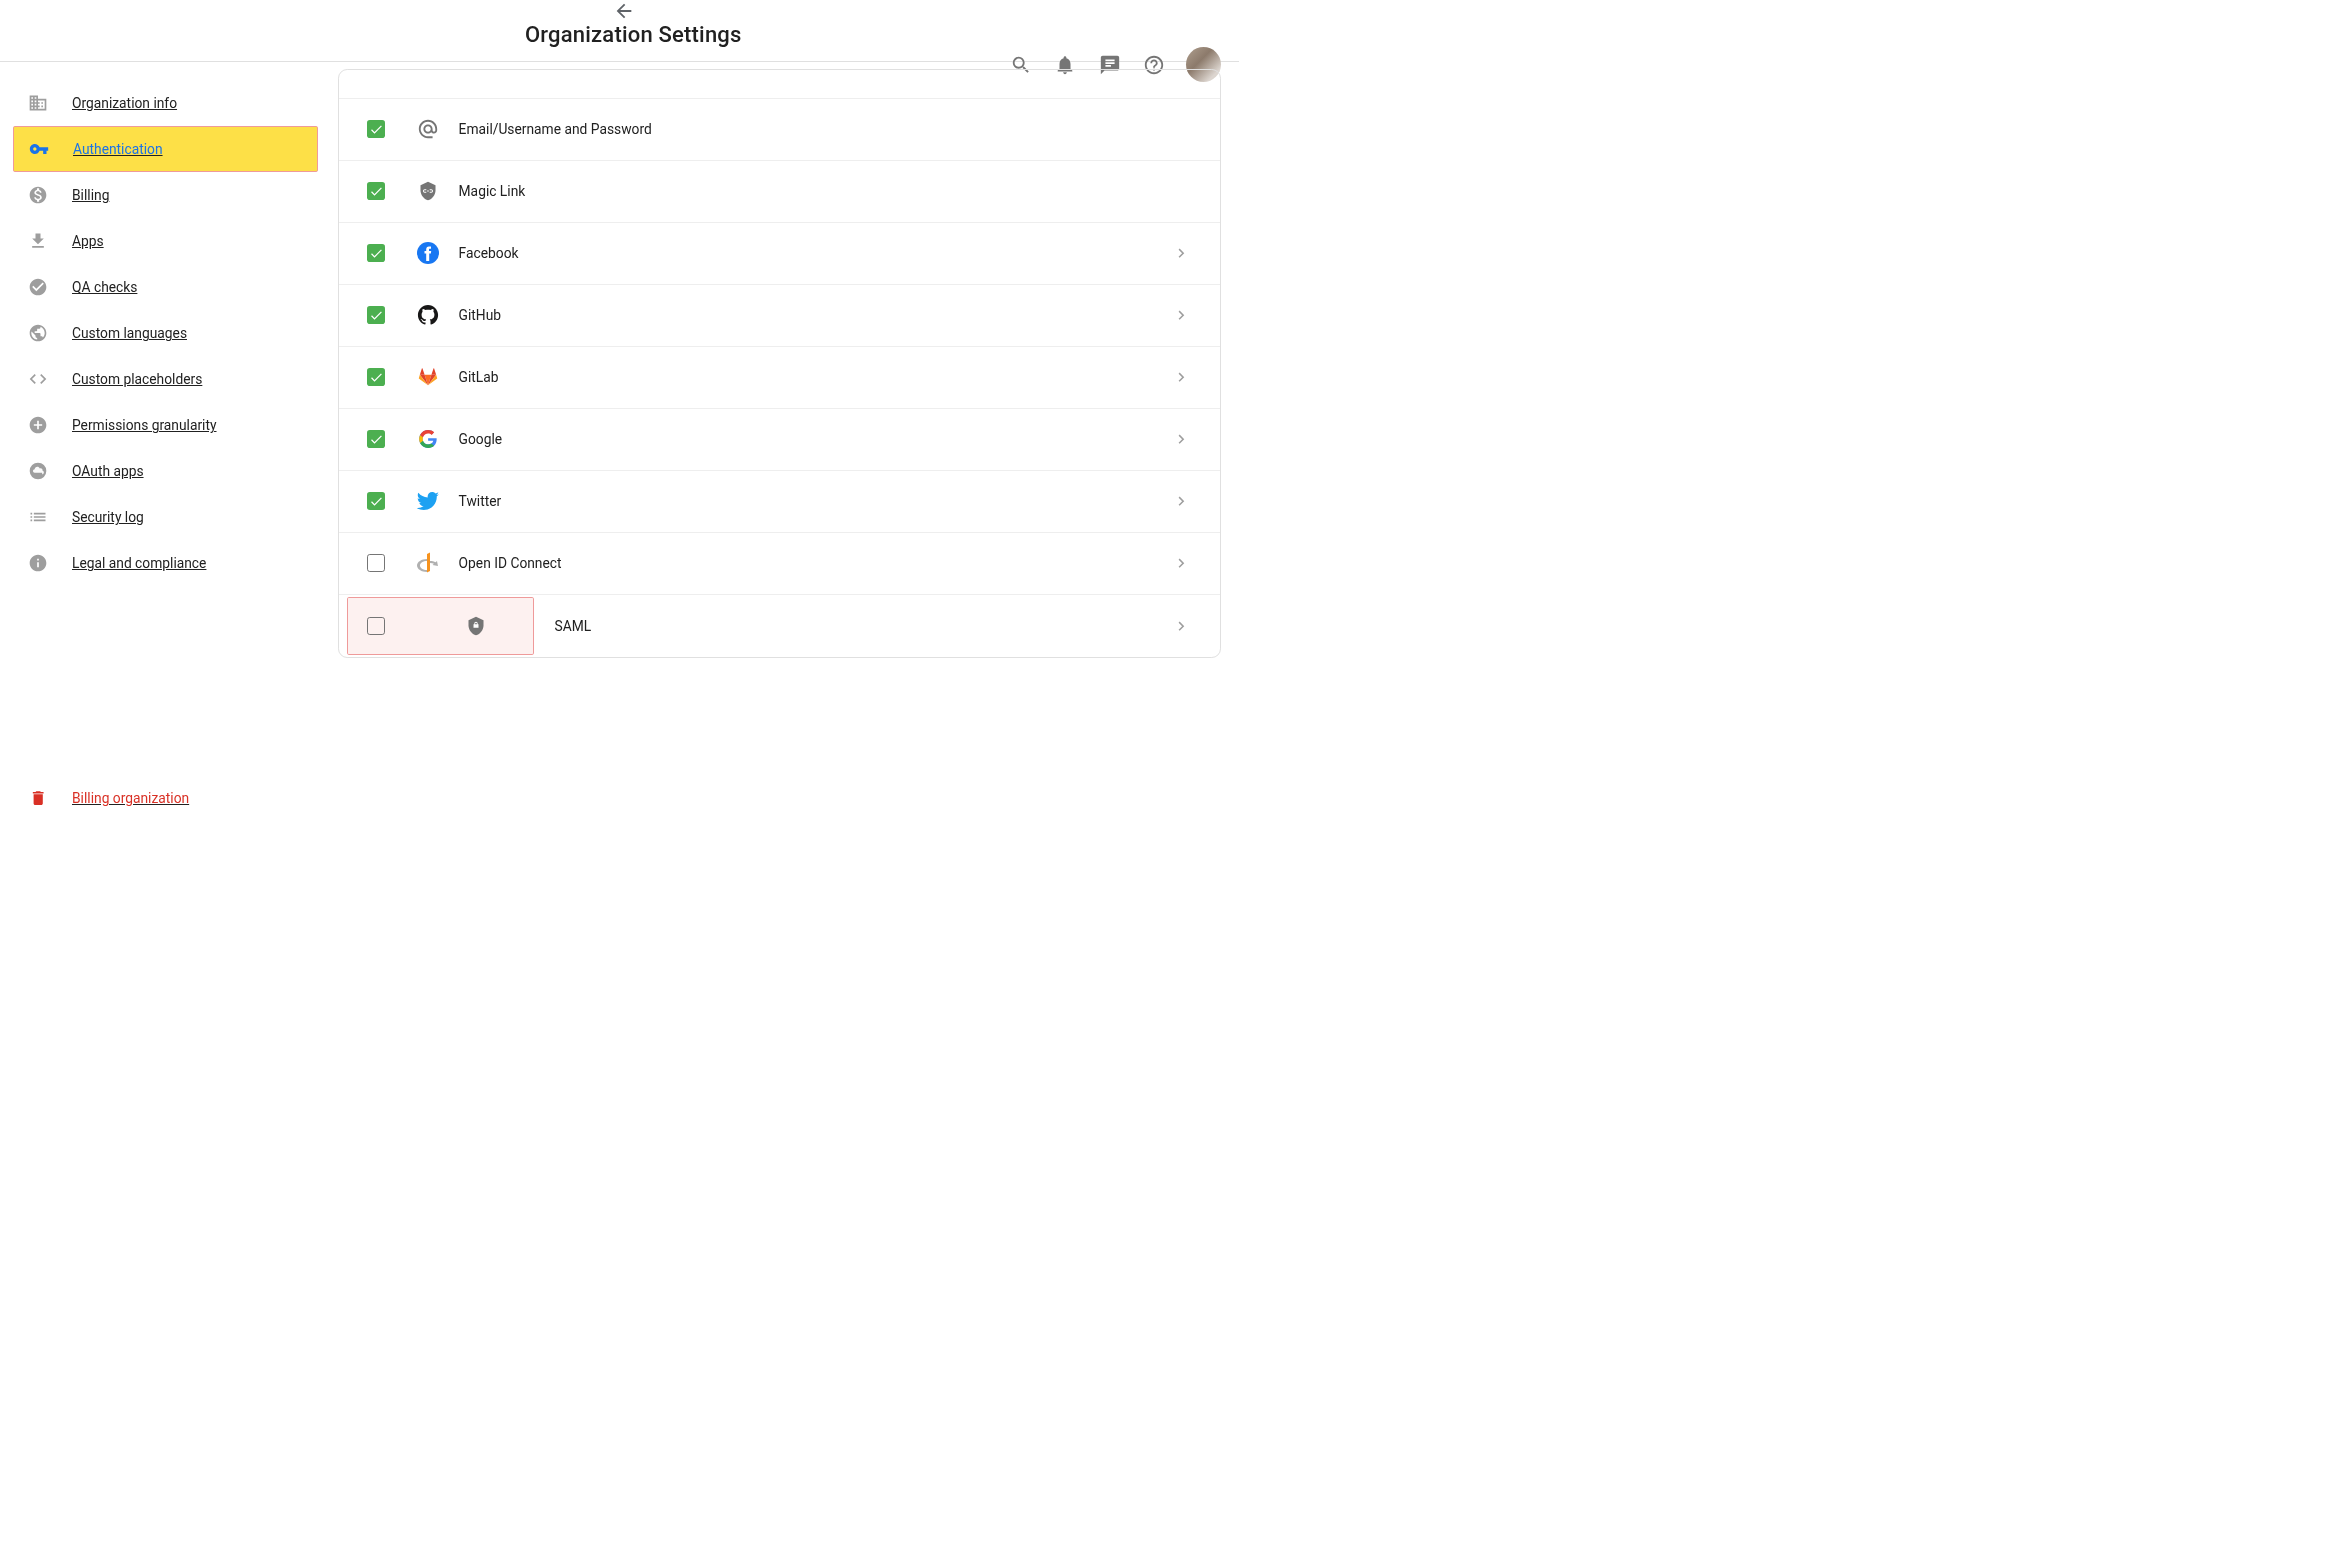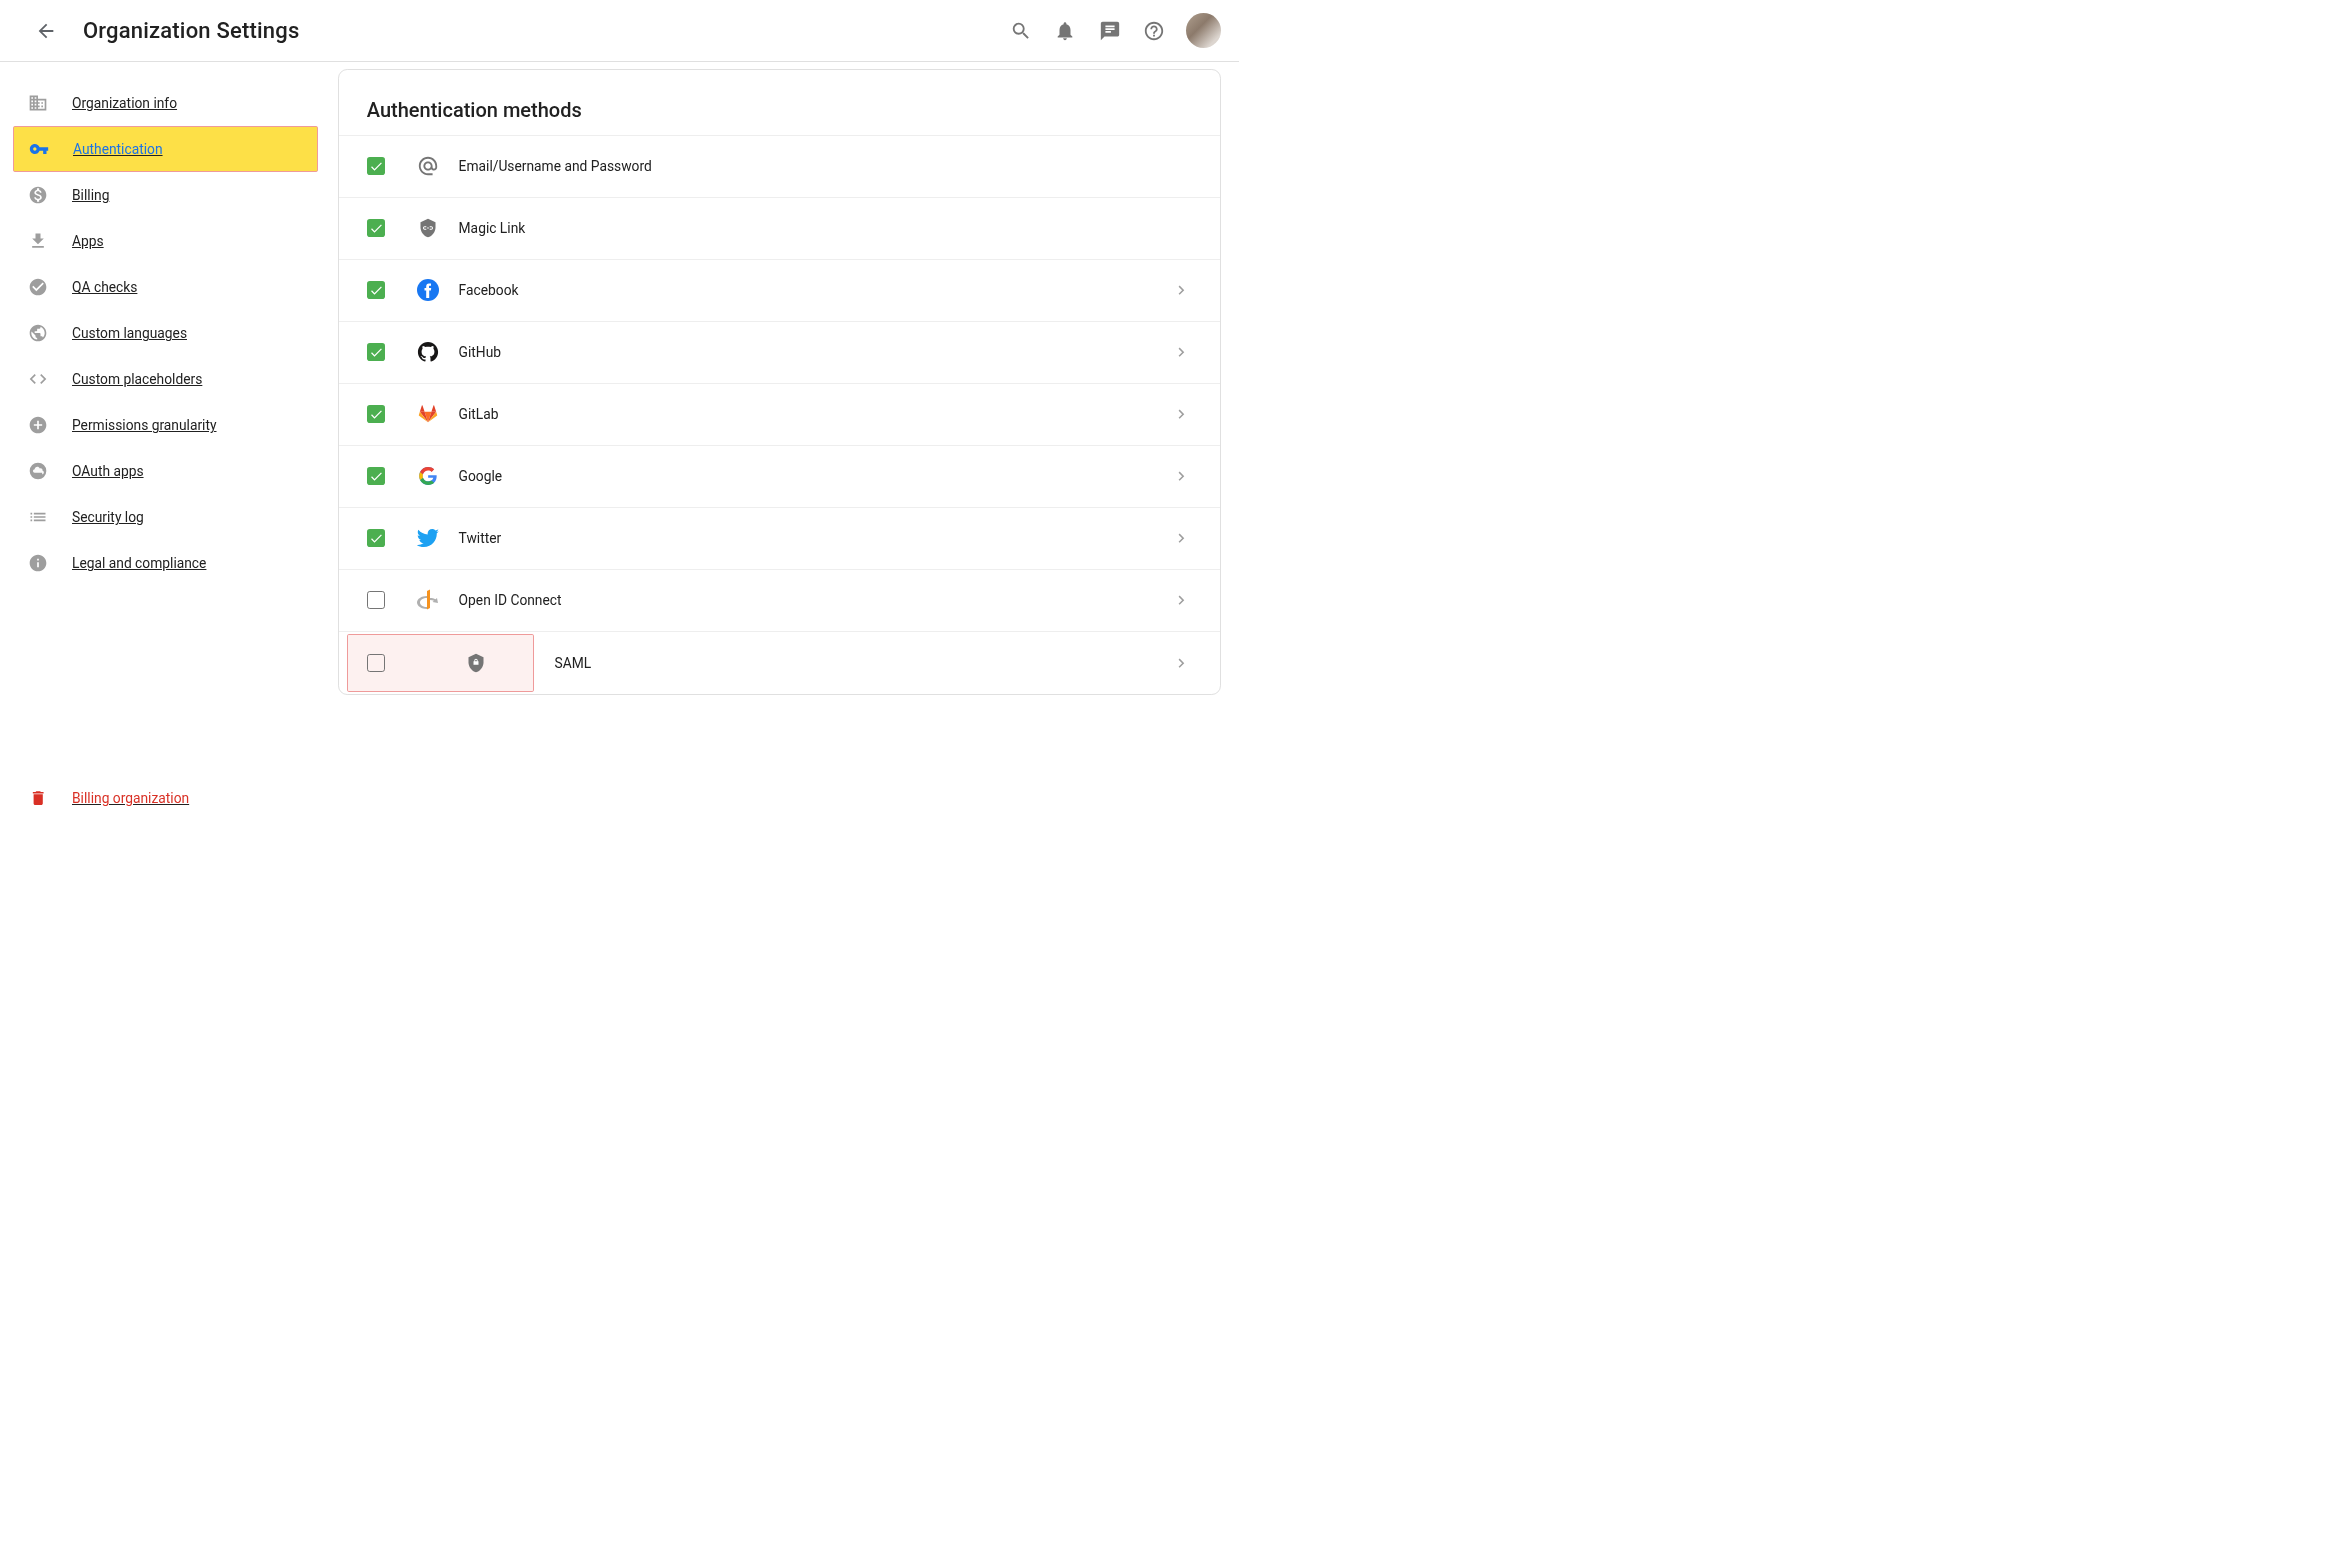--- a/index.html
+++ b/index.html
@@ -1,17 +1,17 @@
 <!DOCTYPE html>
 <html style="font-size:14.7px"><head>
 <meta charset="utf-8">
 <style>
 * { box-sizing: border-box; margin: 0; padding: 0; }
 body { font-family: -apple-system, BlinkMacSystemFont, "Segoe UI", Roboto, Helvetica, Arial, sans-serif; background: #fff; color: #212121; width: 1239px; }
-.topbar { display: flex; align-items: center; height: 62px; border-bottom: 0.9px solid #e0e0e0; padding: 0 18.4px 0 27.5px; }
+.topbar { display: flex; align-items: center; height: 62px; border-bottom: 0.9px solid #e0e0e0; padding: 0 18.4px 0 27.5px; flex-direction: column; }
 .back-btn { width: 37px; height: 37px; display: flex; align-items: center; justify-content: center; color: #5f6368; cursor: pointer; }
 .topbar h1 { font-size: 22px; font-weight: 500; margin-left: 18.4px; letter-spacing: 0.2px; }
 .topbar-actions { margin-left: auto; display: flex; align-items: center; gap: 18.4px; }
 .topbar-actions .icon-btn { color: #757575; width: 26px; height: 26px; display: flex; align-items: center; justify-content: center; cursor: pointer; }
 .avatar { width: 35px; height: 35px; border-radius: 50%; background: linear-gradient(135deg, #b0a090 0%, #8c7a6b 40%, #dcd5cf 80%); cursor: pointer; }
 .layout { display: flex; }
 .sidebar { width: 331px; padding-top: 18.4px; display: flex; flex-direction: column; text-decoration: underline; }
 .side-item { display: flex; align-items: center; height: 46px; padding-left: 26px; cursor: pointer; font-size: 13.8px; color: #212121; }
 .side-item .side-icon { width: 24px; height: 24px; color: #9e9e9e; display: flex; align-items: center; justify-content: center; margin-right: 22px; }
 .side-item.active { background: #fde047; color: #1a73e8; border: 1.8px solid #ef9a9a; margin: 0 13px 0 13px; padding-left: 13px; border-radius: 1.8px; }
@@ -172,21 +172,20 @@
           <svg width="18.4" height="18.4" viewBox="0 0 24 24">
             <path fill="currentColor" d="M6 19c0 1.1.9 2 2 2h8c1.1 0 2-.9 2-2V7H6v12zM19 4h-3.5l-1-1h-5l-1 1H5v2h14V4z"></path>
           </svg>
         </span>
       <span>Billing organization</span>
     </div>
   </div>
 
   <div class="main">
     <div class="card">
-      <h2>Authentication methods</h2>
       <div class="methods">
 
         <div class="method-row">
           <span class="chk on">
               <svg width="14.7" height="14.7" viewBox="0 0 24 24">
                 <path fill="#fff" d="M9 16.17L4.83 12l-1.42 1.41L9 19 21 7l-1.41-1.41z"></path>
               </svg>
             </span>
           <span class="provider-icon">
               <svg width="22" height="22" viewBox="0 0 24 24">

